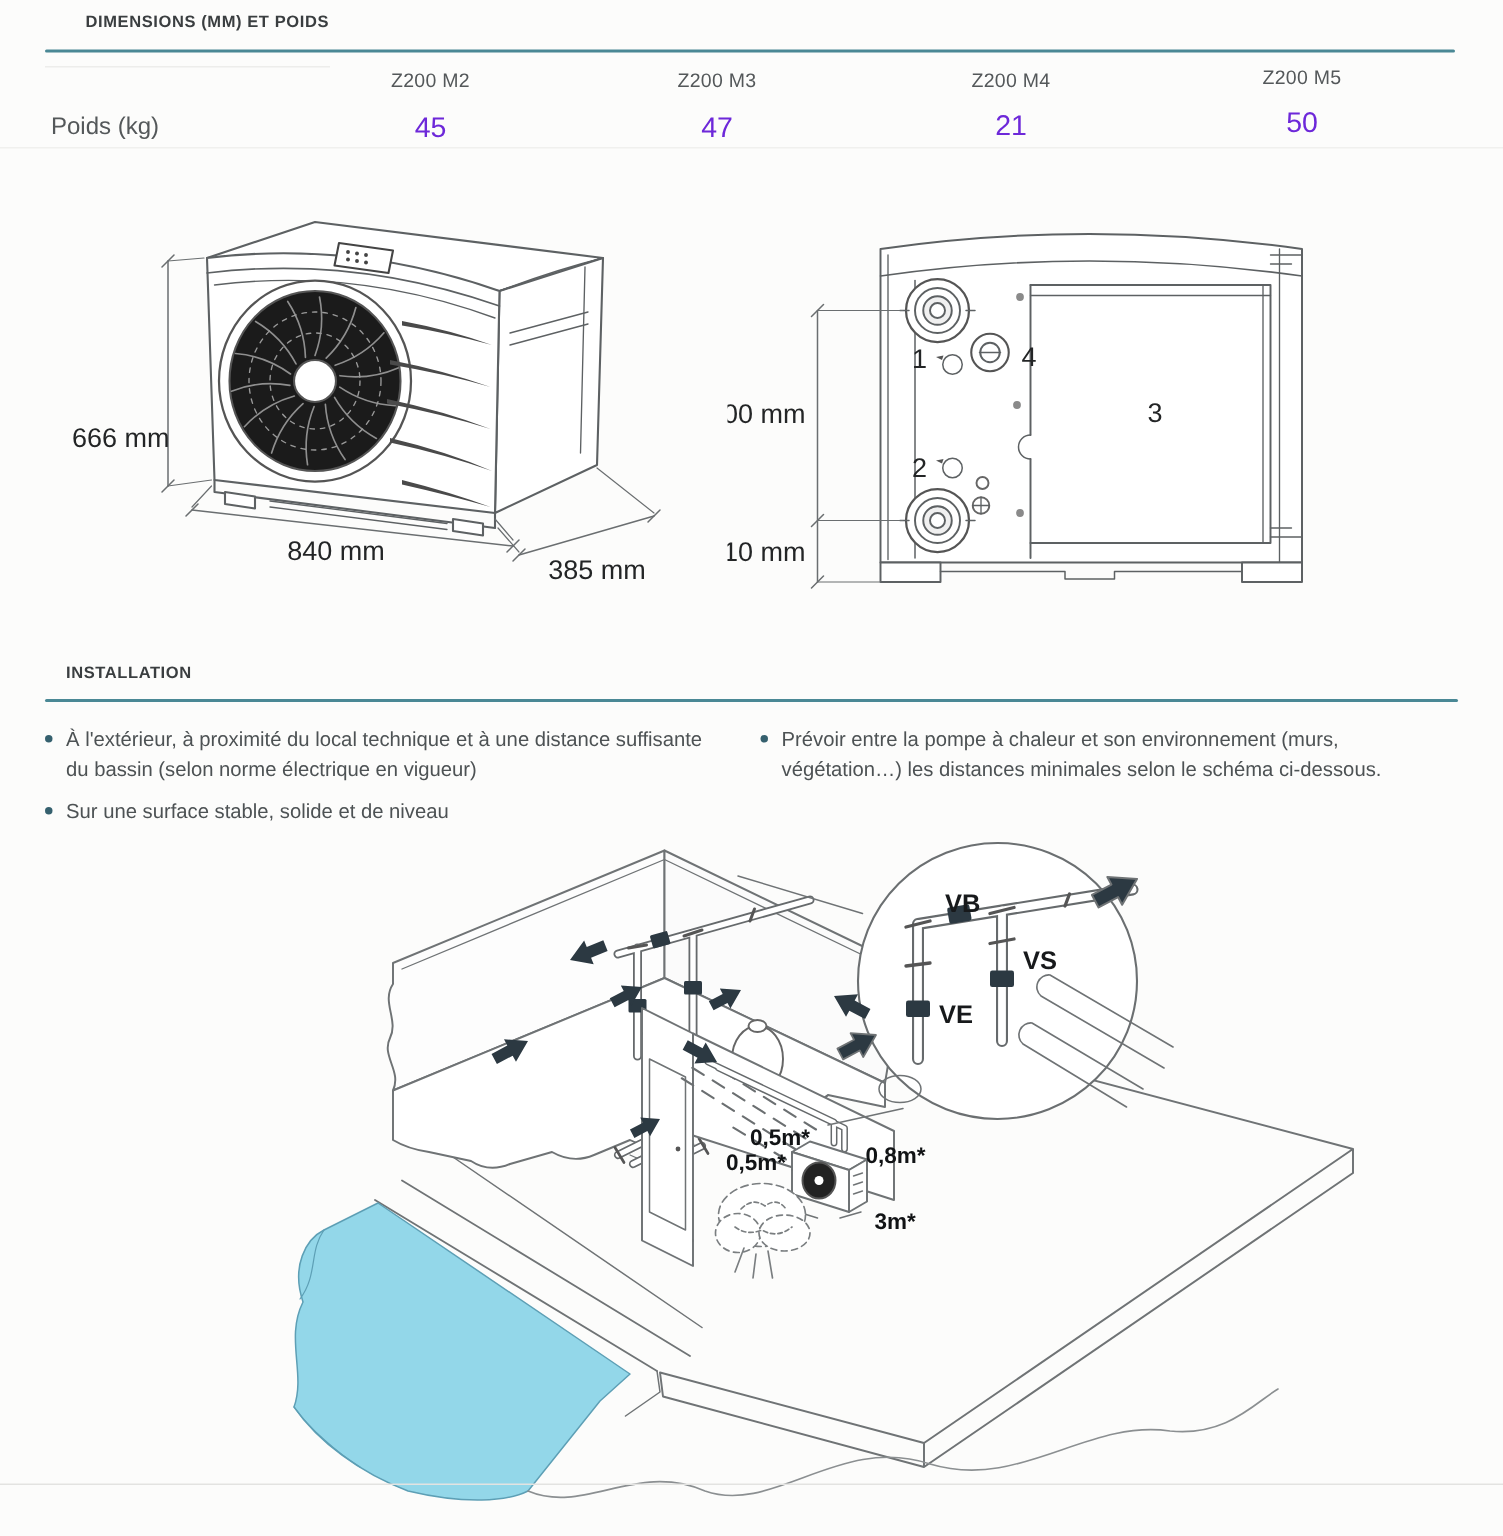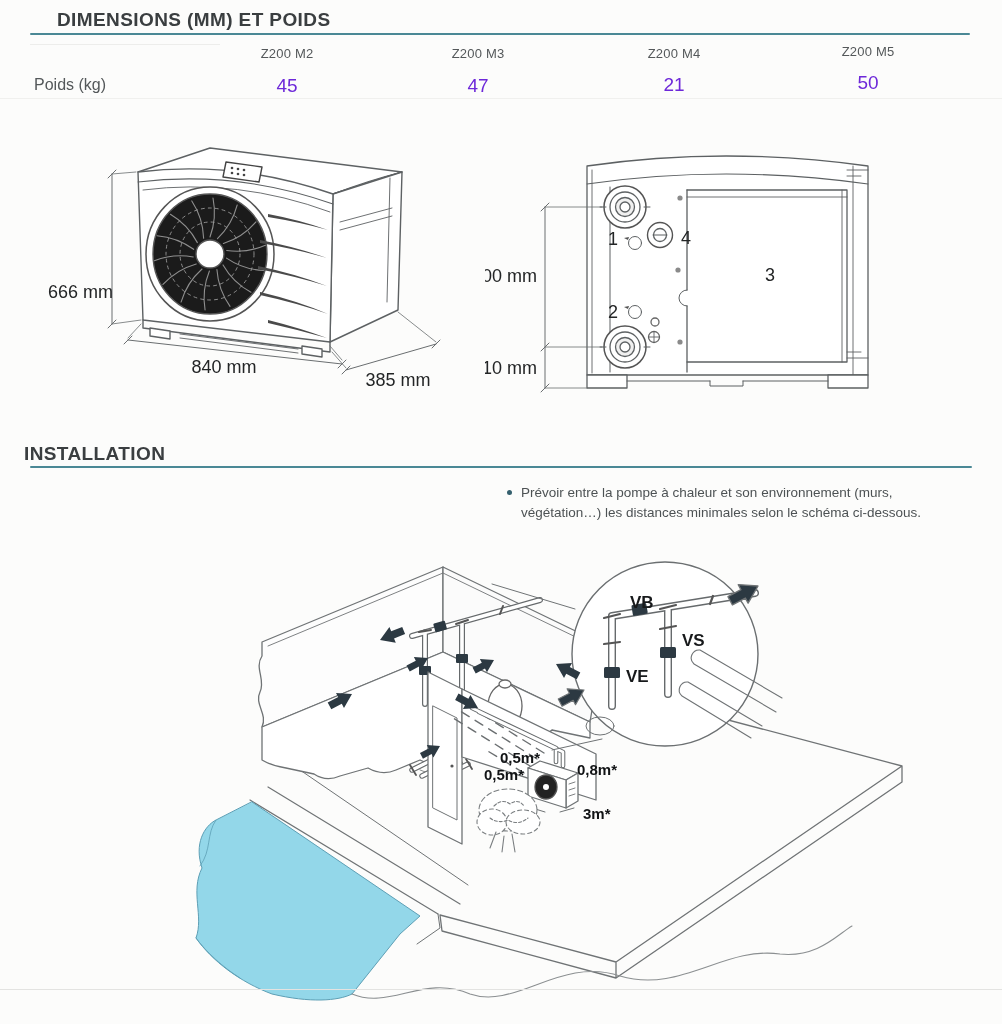--- a/index.html
+++ b/index.html
@@ -4,21 +4,21 @@
 <style>
   html,body{margin:0;padding:0;background:#e9e9e9;}
   .page{
     position:relative;width:1002px;height:1024px;margin:0 auto;
     background:#fcfcfb;overflow:hidden;
     font-family:"Liberation Sans","DejaVu Sans",sans-serif;
     color:#4d5154;
   }
   .abs{position:absolute;}
   .sec-title{
-    font-size:19px;font-weight:bold;color:#3a3e40;letter-spacing:.4px;
+    font-size:11px;font-weight:bold;color:#3a3e40;letter-spacing:.4px;
   }
   .rule{
     height:2px;background:#2a7383;opacity:.85;border-radius:1px;
   }
   .faint-line{height:1px;background:#e3e3e1;}
   .col-head{
     width:140px;text-align:center;font-size:13px;color:#54585a;letter-spacing:.2px;
   }
   .cell-val{
     width:140px;text-align:center;font-size:19px;color:#6d28d9;
@@ -204,23 +204,33 @@
       </g>
     </g>
     <text class="callout" x="128" y="105" text-anchor="middle">1</text>
     <text class="callout" x="128" y="178" text-anchor="middle">2</text>
     <text class="callout" x="285" y="141" text-anchor="middle">3</text>
     <text class="callout" x="196" y="104">4</text>
     <text class="dim-label" x="52" y="142" text-anchor="end">400 mm</text>
     <text class="dim-label" x="52" y="234" text-anchor="end">110 mm</text>
   </svg>
 
-  <div class="abs sec-title" style="left:24px;top:443px;">INSTALLATION</div>
+  <div class="abs sec-title" style="left:44px;top:443px;">INSTALLATION</div>
   <div class="abs rule" style="left:30px;top:466px;width:942px;"></div>
 
+  <div class="abs" style="left:30px;top:483px;width:456px;">
+    <div class="bullet-row">
+      <span class="bullet-dot"></span>
+      <span class="bullet-text">À l'extérieur, à proximité du local technique et à une distance suffisante du bassin (selon norme électrique en vigueur)</span>
+    </div>
+    <div class="bullet-row" style="margin-top:8px;">
+      <span class="bullet-dot"></span>
+      <span class="bullet-text">Sur une surface stable, solide et de niveau</span>
+    </div>
+  </div>
   <div class="abs" style="left:507px;top:483px;width:440px;">
     <div class="bullet-row">
       <span class="bullet-dot"></span>
       <span class="bullet-text">Prévoir entre la pompe à chaleur et son environnement (murs, végétation…) les distances minimales selon le schéma ci-dessous.</span>
     </div>
   </div>
 
   <svg class="abs" style="left:0;top:554px;" width="1002" height="470" viewBox="0 0 1002 470">
     <defs>
       <path id="arrow" d="M0,0 L-16,-10 L-16,-4.5 L-30,-4.5 L-30,4.5 L-16,4.5 L-16,10 Z"></path>

